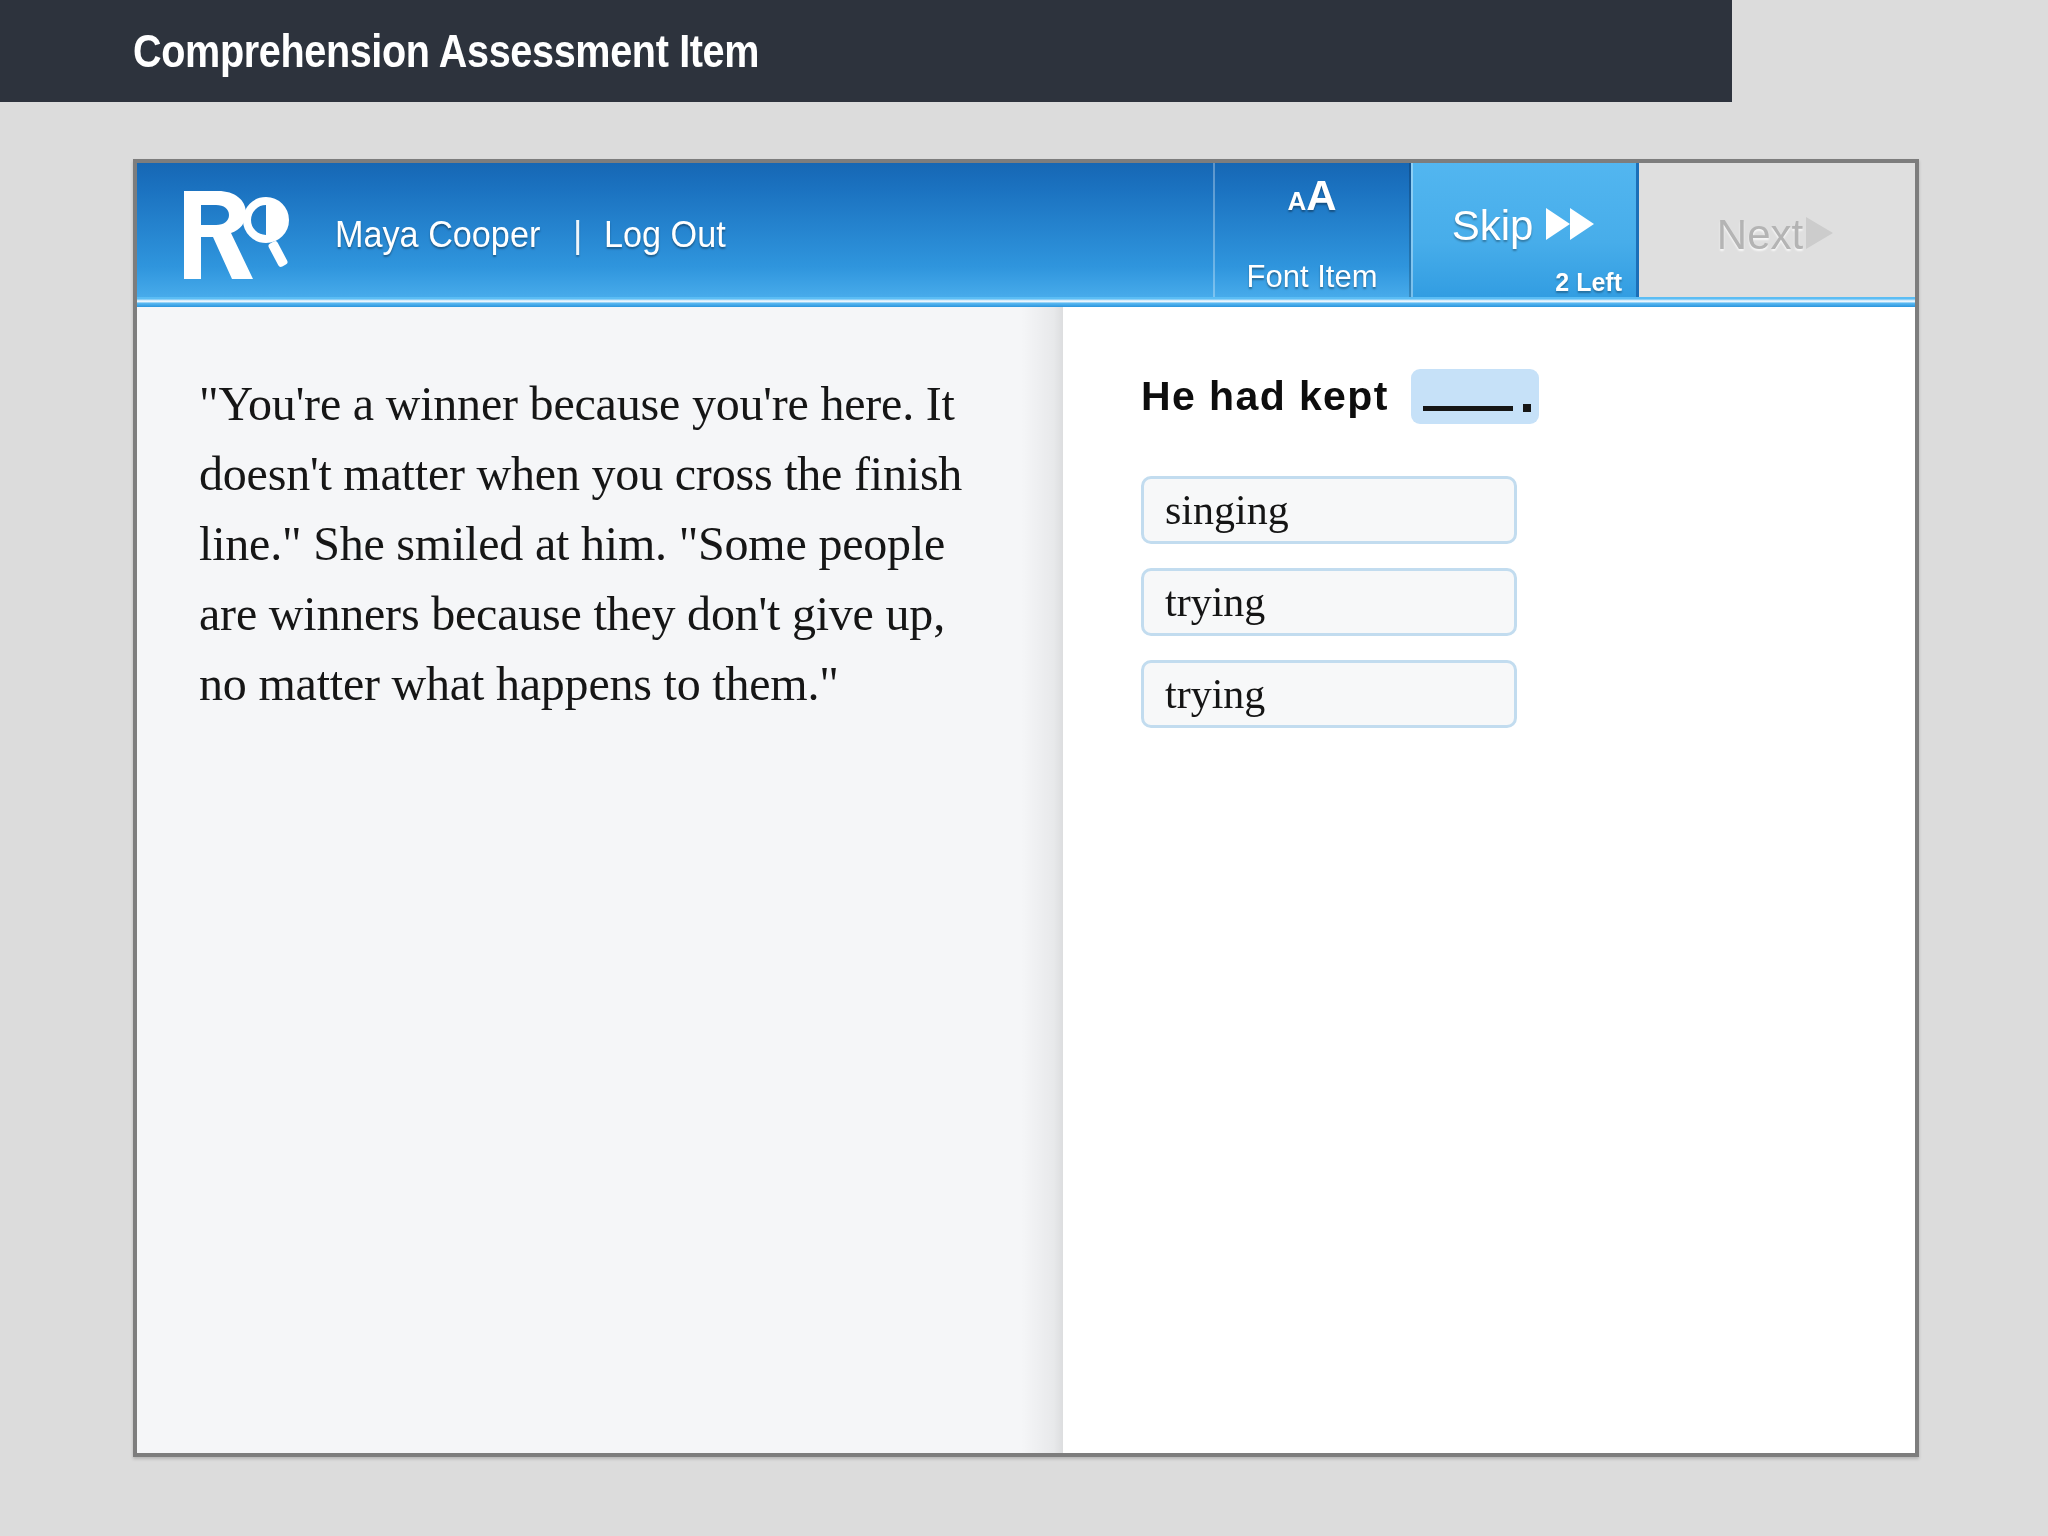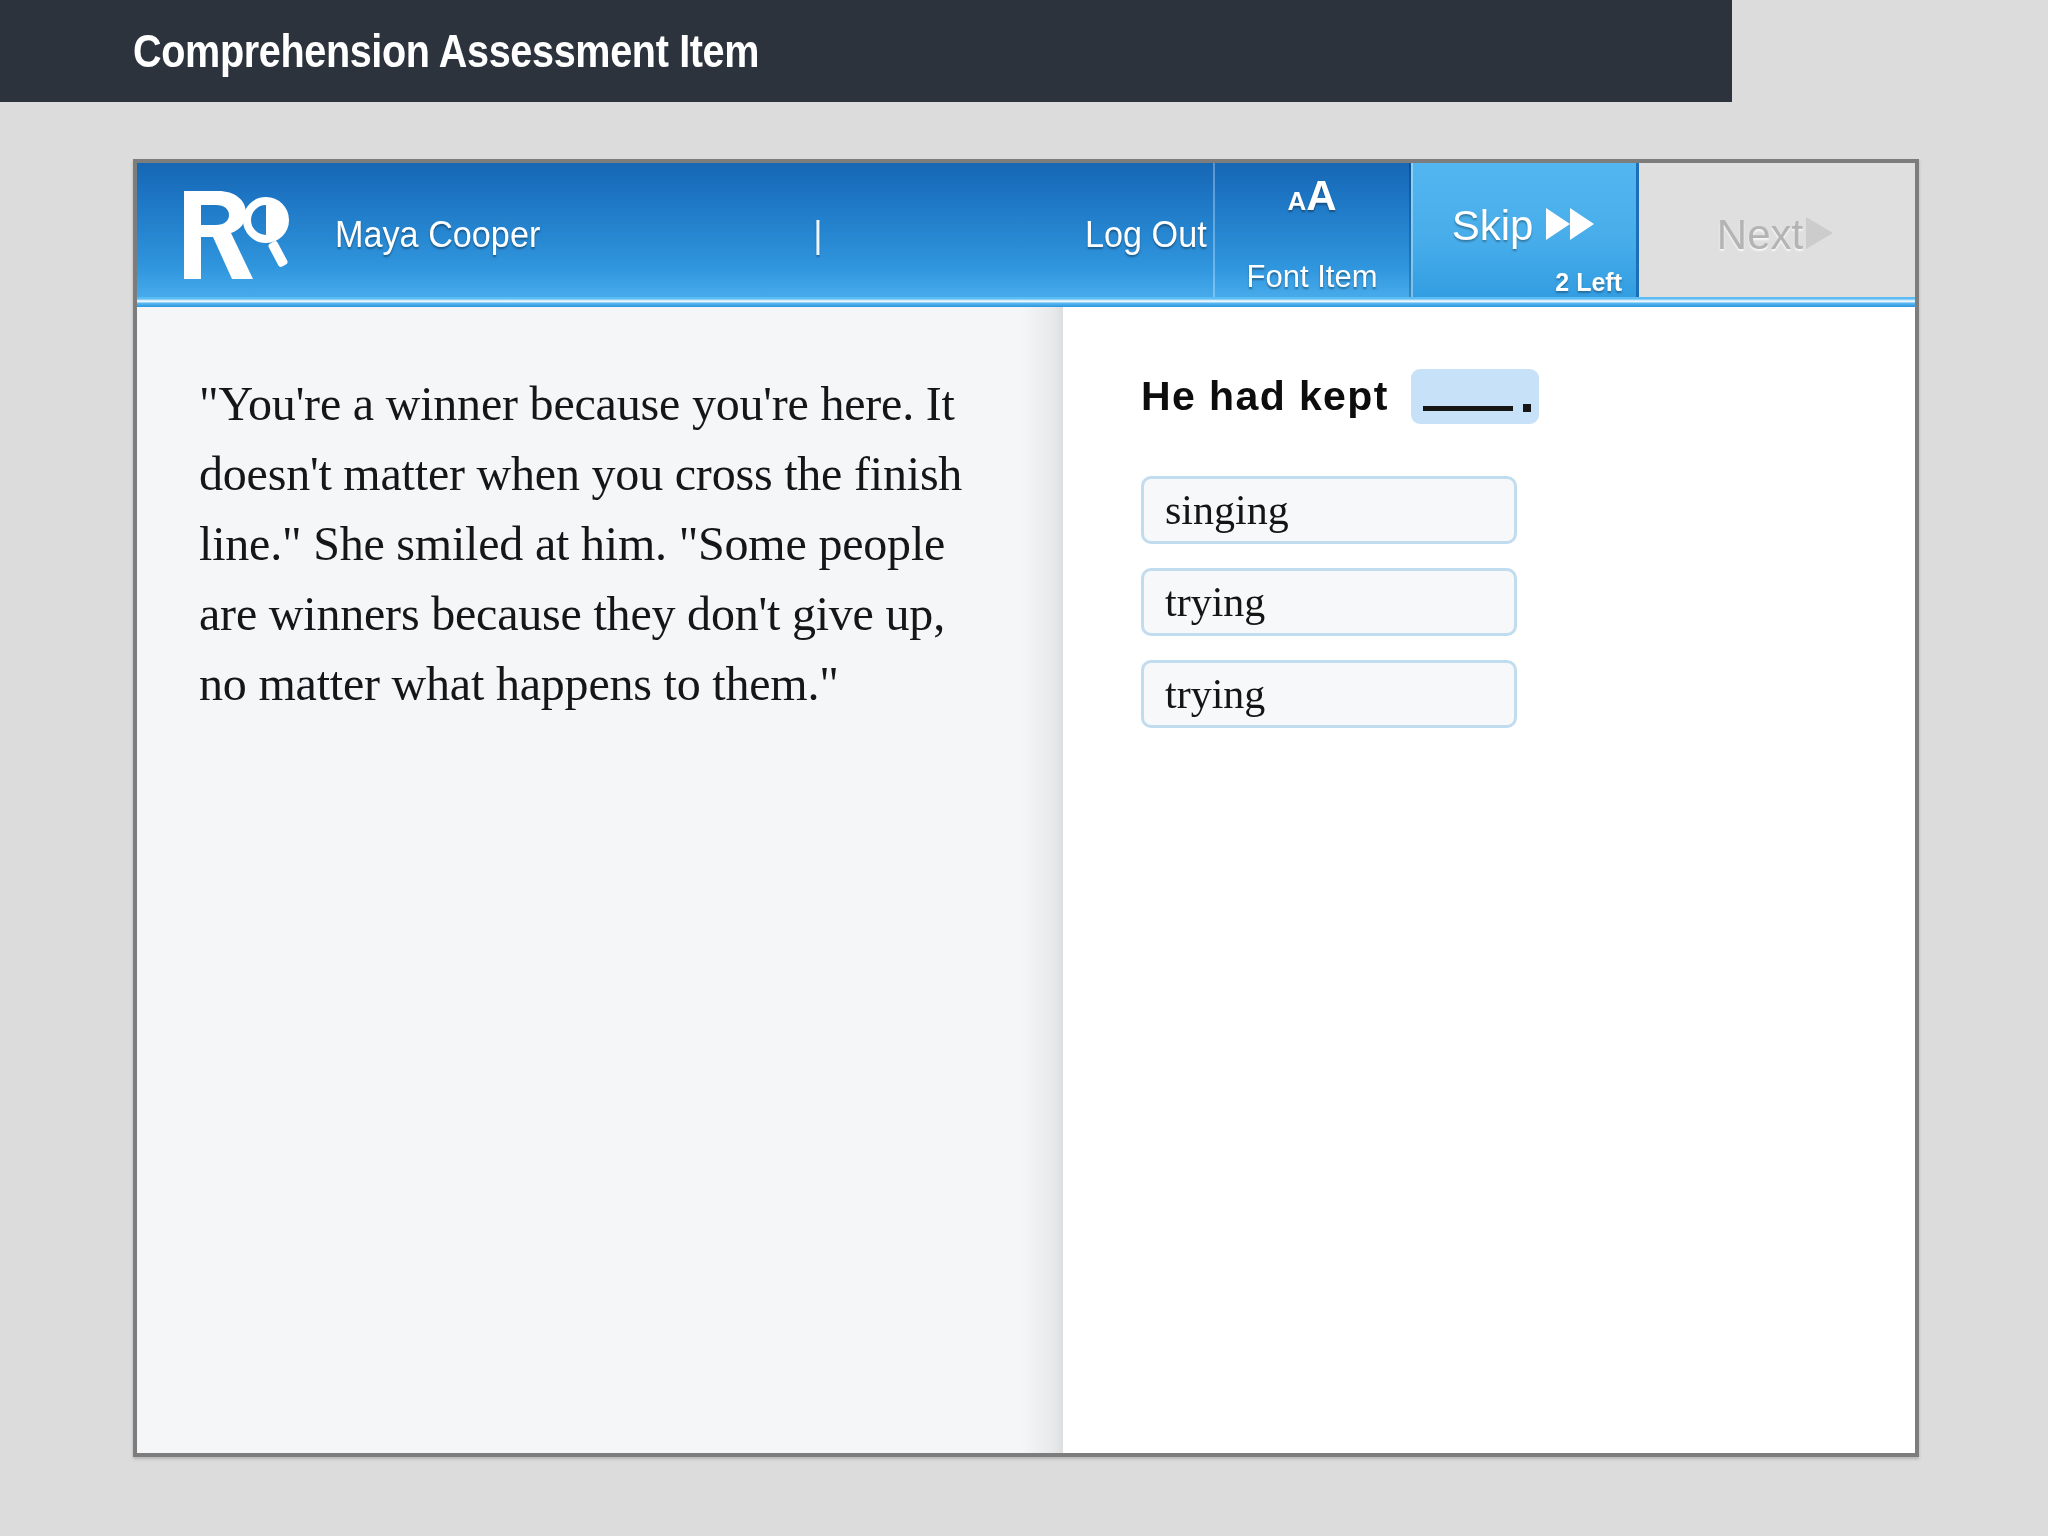--- a/index.html
+++ b/index.html
@@ -77,21 +77,20 @@
     padding-left: 10px;
     box-sizing: border-box;
   }
   .brand svg { display: block; }
 
   .user-area {
     flex: 1;
     display: flex;
     align-items: center;
     padding-left: 6px;
-    justify-content: space-between;
   }
   .user-name, .logout-link {
     color: #ffffff;
     font-size: 36px;
     font-family: "Liberation Sans Narrow", "Liberation Sans", sans-serif;
     text-shadow: 0 2px 2px rgba(0,0,0,0.35);
     transform: scaleX(0.95);
     transform-origin: left center;
     white-space: nowrap;
   }

